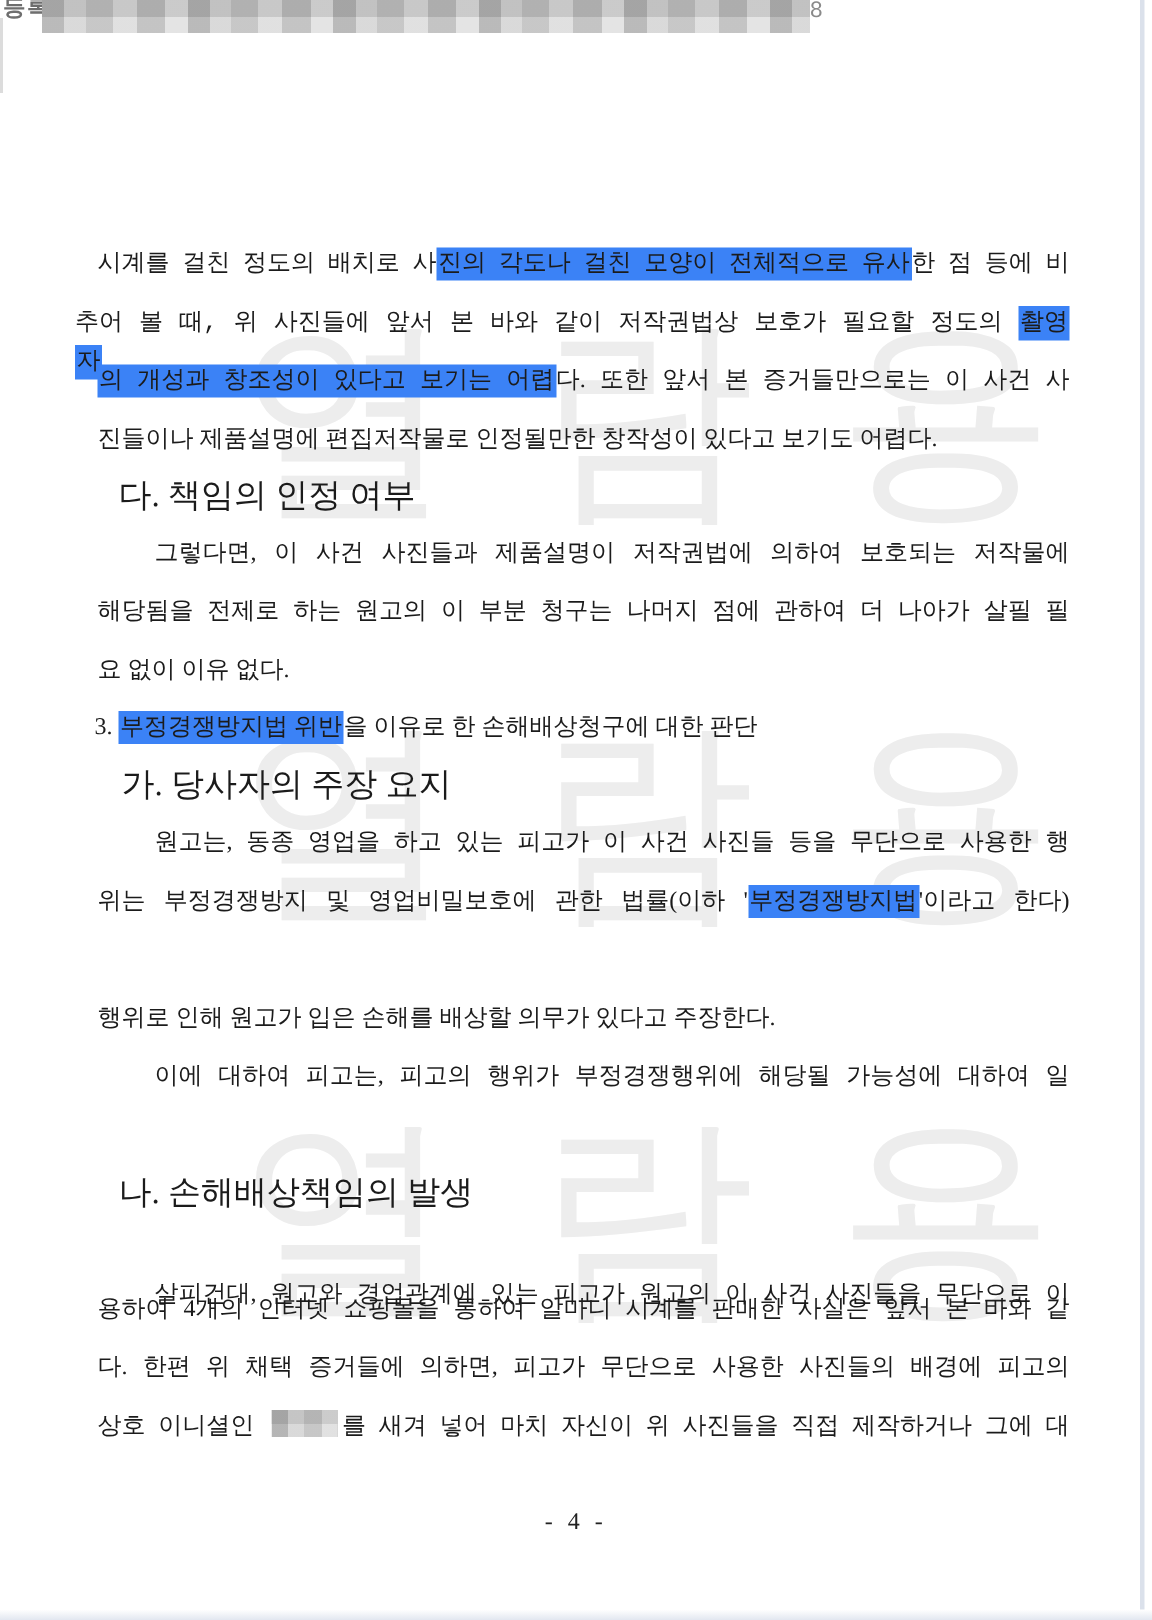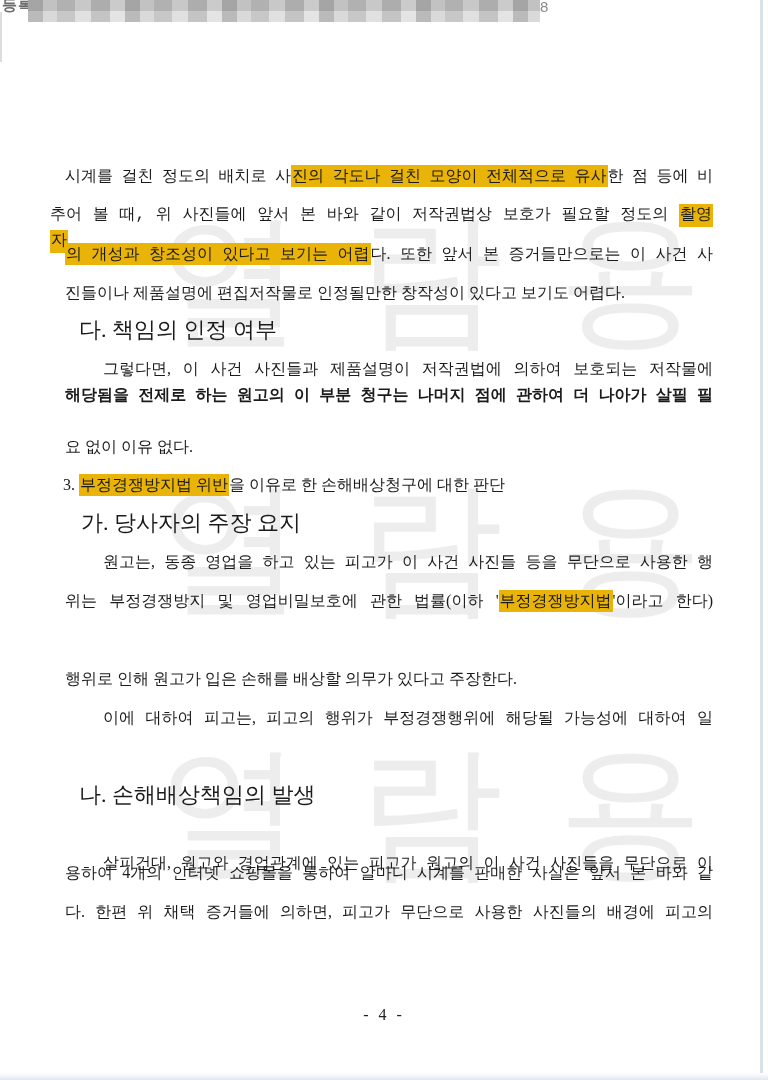--- a/index.html
+++ b/index.html
@@ -32,21 +32,21 @@
   .wm{position:absolute;left:158px;font-size:145px;line-height:160px;
     letter-spacing:55px;color:#ededed;font-weight:400;z-index:0;white-space:nowrap;}
   .wm1{top:200px;}
   .wm2{top:468px;}
   .wm3{top:732px;}
   
   .content{position:absolute;left:0;top:0;right:0;bottom:0;z-index:1;}
   .line{position:absolute;right:55px;font-size:16px;line-height:26px;white-space:nowrap;}
   .line.just{white-space:normal;text-align:justify;text-align-last:justify;}
   .line.bold{font-weight:normal;font-size:22px;}
-  .hl{background:#eab308;padding:2px 1px 3px 1px;box-decoration-break:clone;}
+  .hl{background:#3b82f6;padding:2px 1px 3px 1px;box-decoration-break:clone;}
   .redact{display:inline-block;width:44px;height:18px;vertical-align:-3px;margin:0 3px;
     background-image:
       repeating-linear-gradient(90deg, rgba(120,120,120,.45) 0 11px,
         rgba(190,190,190,.35) 11px 22px, rgba(150,150,150,.4) 22px 34px,
         rgba(210,210,210,.3) 34px 44px),
       linear-gradient(180deg,#c9c9c9 0 50%,#e8e8e8 50% 100%);}
   .footer{position:absolute;left:0;right:0;top:1006px;text-align:center;
     font-size:16px;letter-spacing:3px;color:#222;z-index:1;}
 </style>
 </head>
@@ -62,32 +62,33 @@
   <div class="header-mosaic"></div>
   <div class="header-right">8</div>
 
   <div class="content">
       <div class="line just" style="top: 163px; left: 65px;"><span>시계를 걸친 정도의 배치로 사</span><span class="hl">진의 각도나 걸친 모양이 전체적으로 유사</span><span>한 점 등에 비</span></div>
       <div class="line just" style="top: 202px; left: 50px; font-family: Liberation Mono, monospace;"><span>추어 볼 때, 위 사진들에 앞서 본 바와 같이 저작권법상 보호가 필요할 정도의 </span><span class="hl">촬영자</span></div>
       <div class="line just" style="top: 241px; left: 65px;"><span class="hl">의 개성과 창조성이 있다고 보기는 어렵</span><span>다. 또한 앞서 본 증거들만으로는 이 사건 사</span></div>
       <div class="line" style="top: 280px; left: 65px;"><span>진들이나 제품설명에 편집저작물로 인정될만한 창작성이 있다고 보기도 어렵다.</span></div>
       <div class="line bold" style="top: 317px; left: 79px;"><span>다. 책임의 인정 여부</span></div>
       <div class="line just" style="top: 356px; left: 103px;"><span>그렇다면, 이 사건 사진들과 제품설명이 저작권법에 의하여 보호되는 저작물에</span></div>
-      <div class="line just" style="top: 382px; left: 65px; font-weight: bold;"><span>해당됨을 전제로 하는 원고의 이 부분 청구는 나머지 점에 관하여 더 나아가 살필 필</span></div>
+      <div class="line just" style="top: 395px; left: 65px;"><span>해당됨을 전제로 하는 원고의 이 부분 청구는 나머지 점에 관하여 더 나아가 살필 필</span></div>
       <div class="line" style="top: 434px; left: 65px;"><span>요 없이 이유 없다.</span></div>
       <div class="line" style="top: 472px; left: 63px;"><span>3. </span><span class="hl">부정경쟁방지법 위반</span><span>을 이유로 한 손해배상청구에 대한 판단</span></div>
       <div class="line bold" style="top: 510px; left: 81px;"><span>가. 당사자의 주장 요지</span></div>
       <div class="line just" style="top: 549px; left: 103px;"><span>원고는, 동종 영업을 하고 있는 피고가 이 사건 사진들 등을 무단으로 사용한 행</span></div>
       <div class="line just" style="top: 588px; left: 65px;"><span>위는 부정경쟁방지 및 영업비밀보호에 관한 법률(이하 '</span><span class="hl">부정경쟁방지법</span><span>'이라고 한다)</span></div>
       <div class="line just" style="top: 705px; left: 103px;"><span>이에 대하여 피고는, 피고의 행위가 부정경쟁행위에 해당될 가능성에 대하여 일</span></div>
       <div class="line" style="top: 666px; left: 65px;"><span>행위로 인해 원고가 입은 손해를 배상할 의무가 있다고 주장한다.</span></div>
       <div class="line bold" style="top: 782px; left: 79px;"><span>나. 손해배상책임의 발생</span></div>
       <div class="line just" style="top: 850px; left: 103px;"><span>살피건대, 원고와 경업관계에 있는 피고가 원고의 이 사건 사진들을 무단으로 이</span></div>
       <div class="line just" style="top: 860px; left: 65px;"><span>용하여 4개의 인터넷 쇼핑몰을 통하여 알마니 시계를 판매한 사실은 앞서 본 바와 같</span></div>
       <div class="line just" style="top: 899px; left: 65px;"><span>다. 한편 위 채택 증거들에 의하면, 피고가 무단으로 사용한 사진들의 배경에 피고의</span></div>
+      <div class="line just" style="top: 938px; left: 65px;"><span>상호 이니셜인 </span><span class="redact"></span><span>를 새겨 넣어 마치 자신이 위 사진들을 직접 제작하거나 그에 대</span></div>
     </div>
 
   <div class="footer">- 4 -</div>
 
   <div class="edge-left"></div>
   <div class="edge-right"></div>
   <div class="edge-bottom"></div>
 </div>
 
 </body></html>

